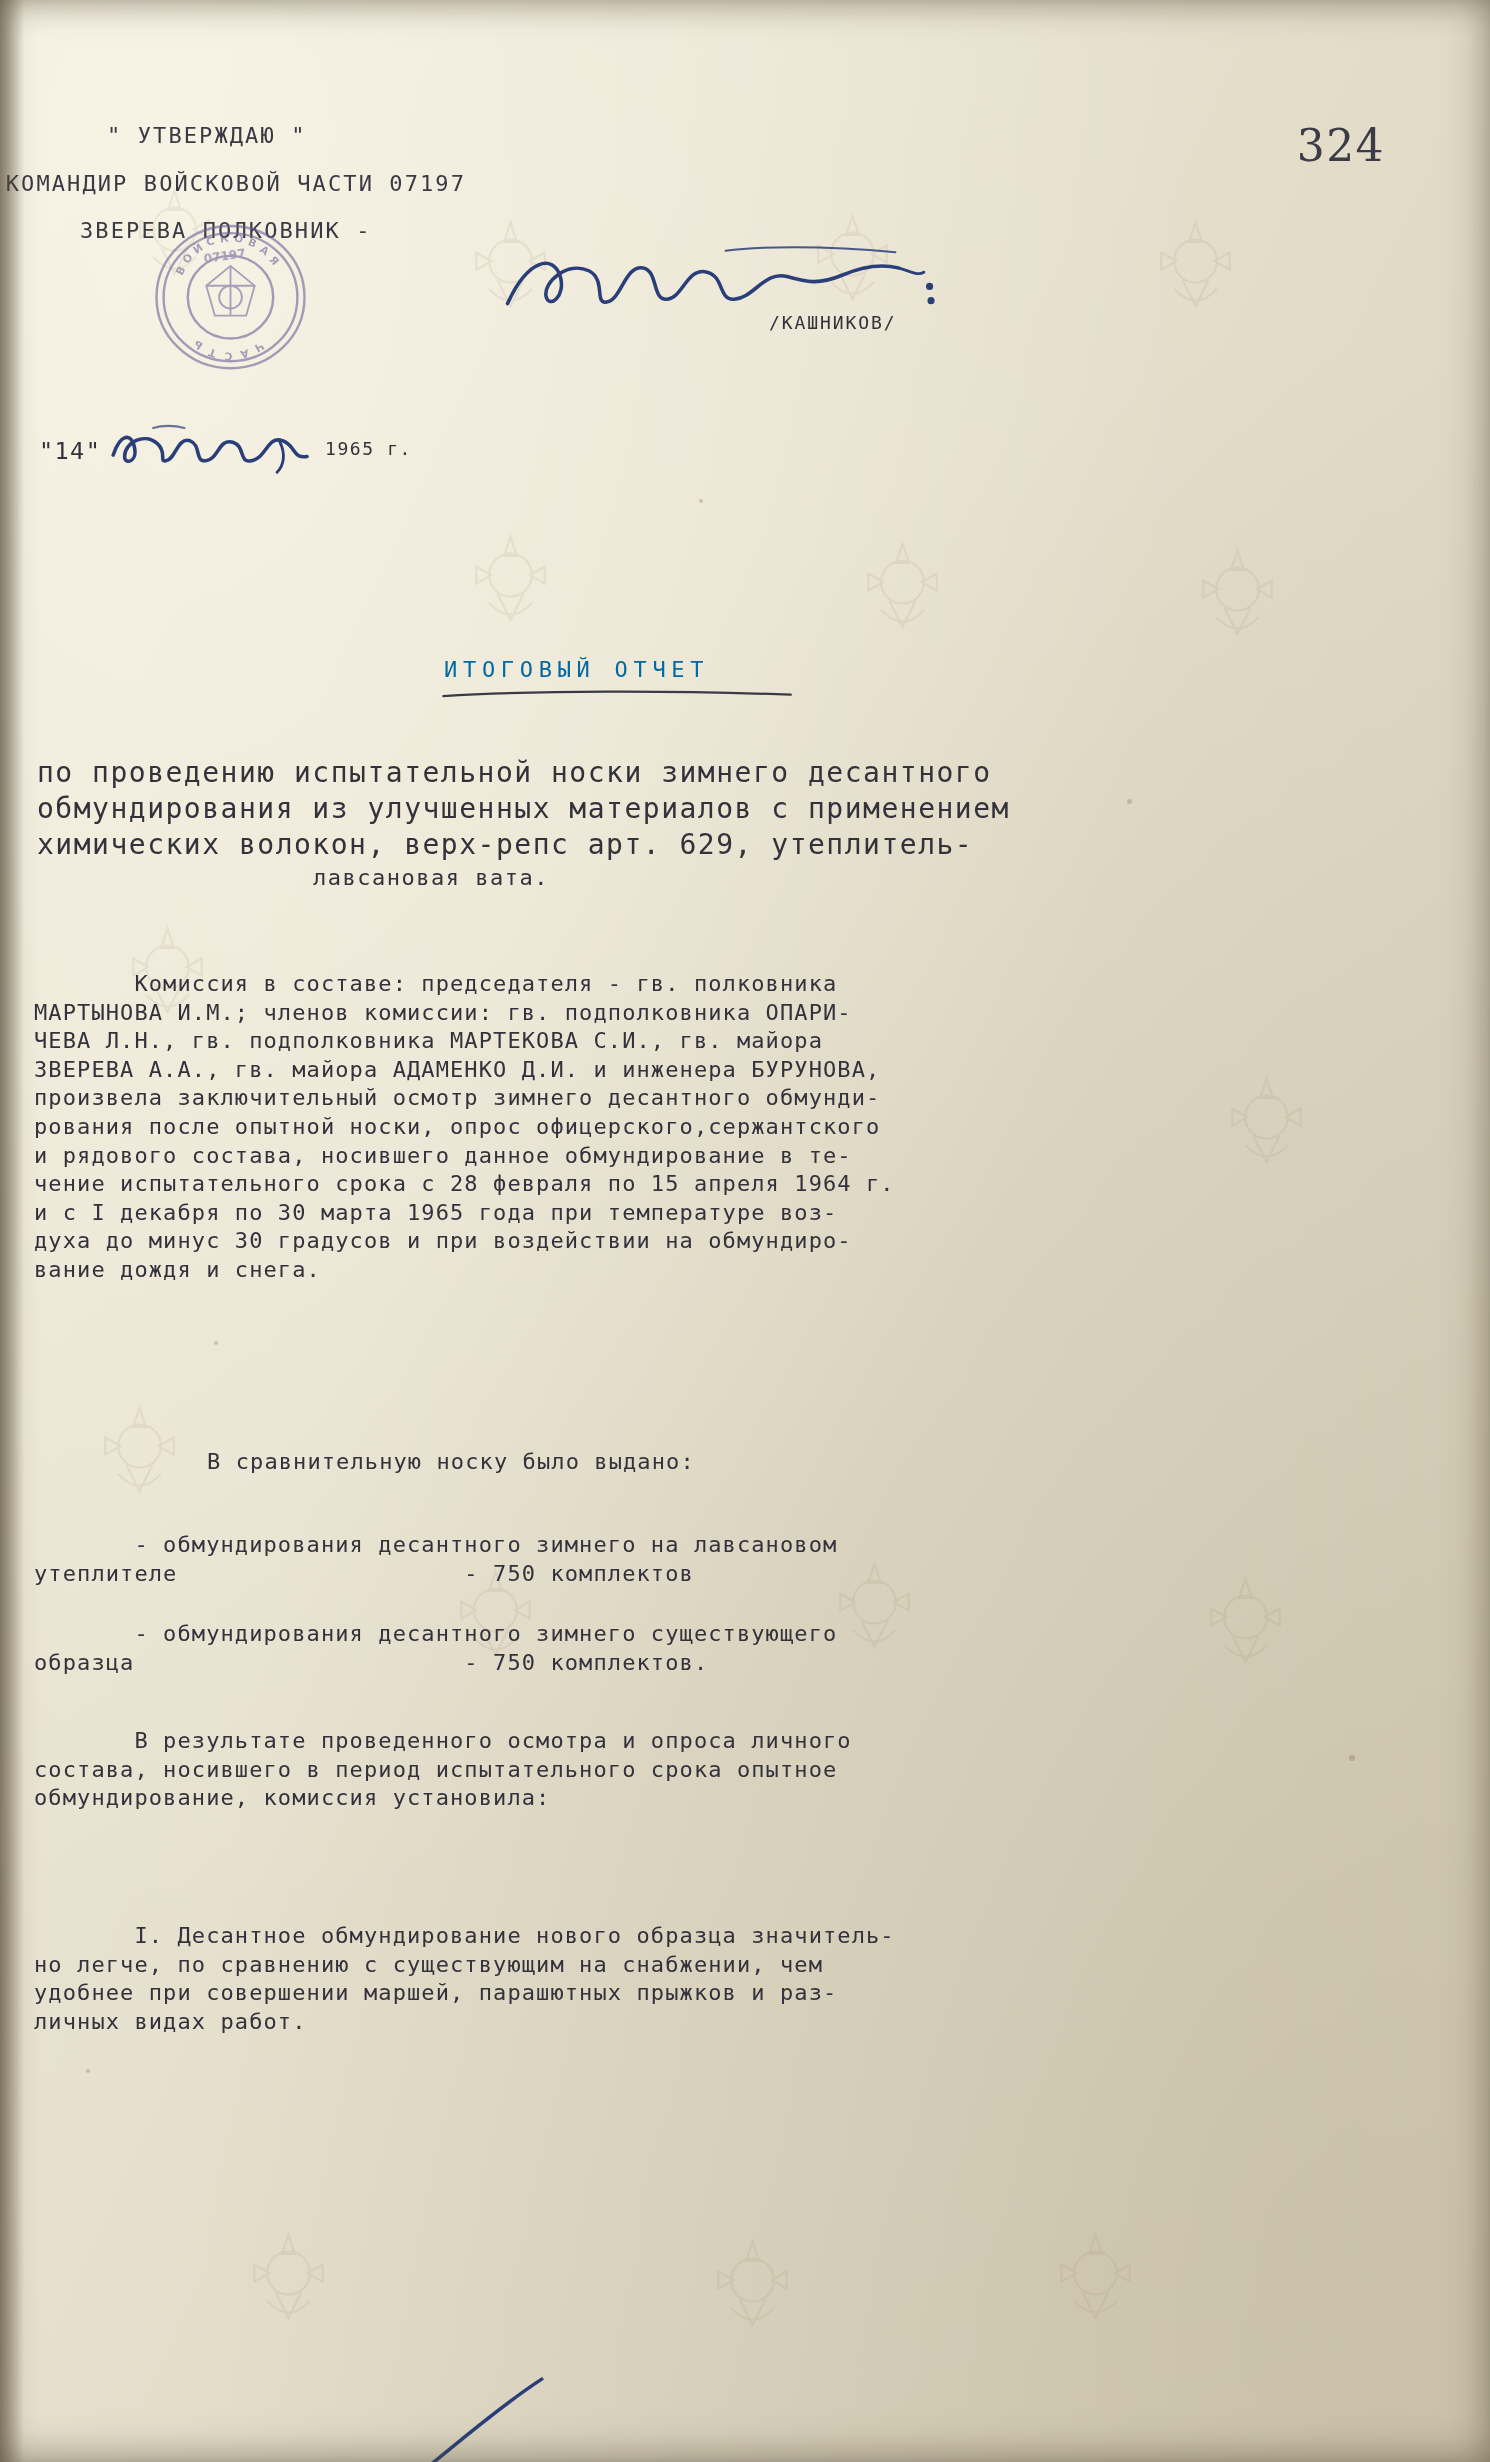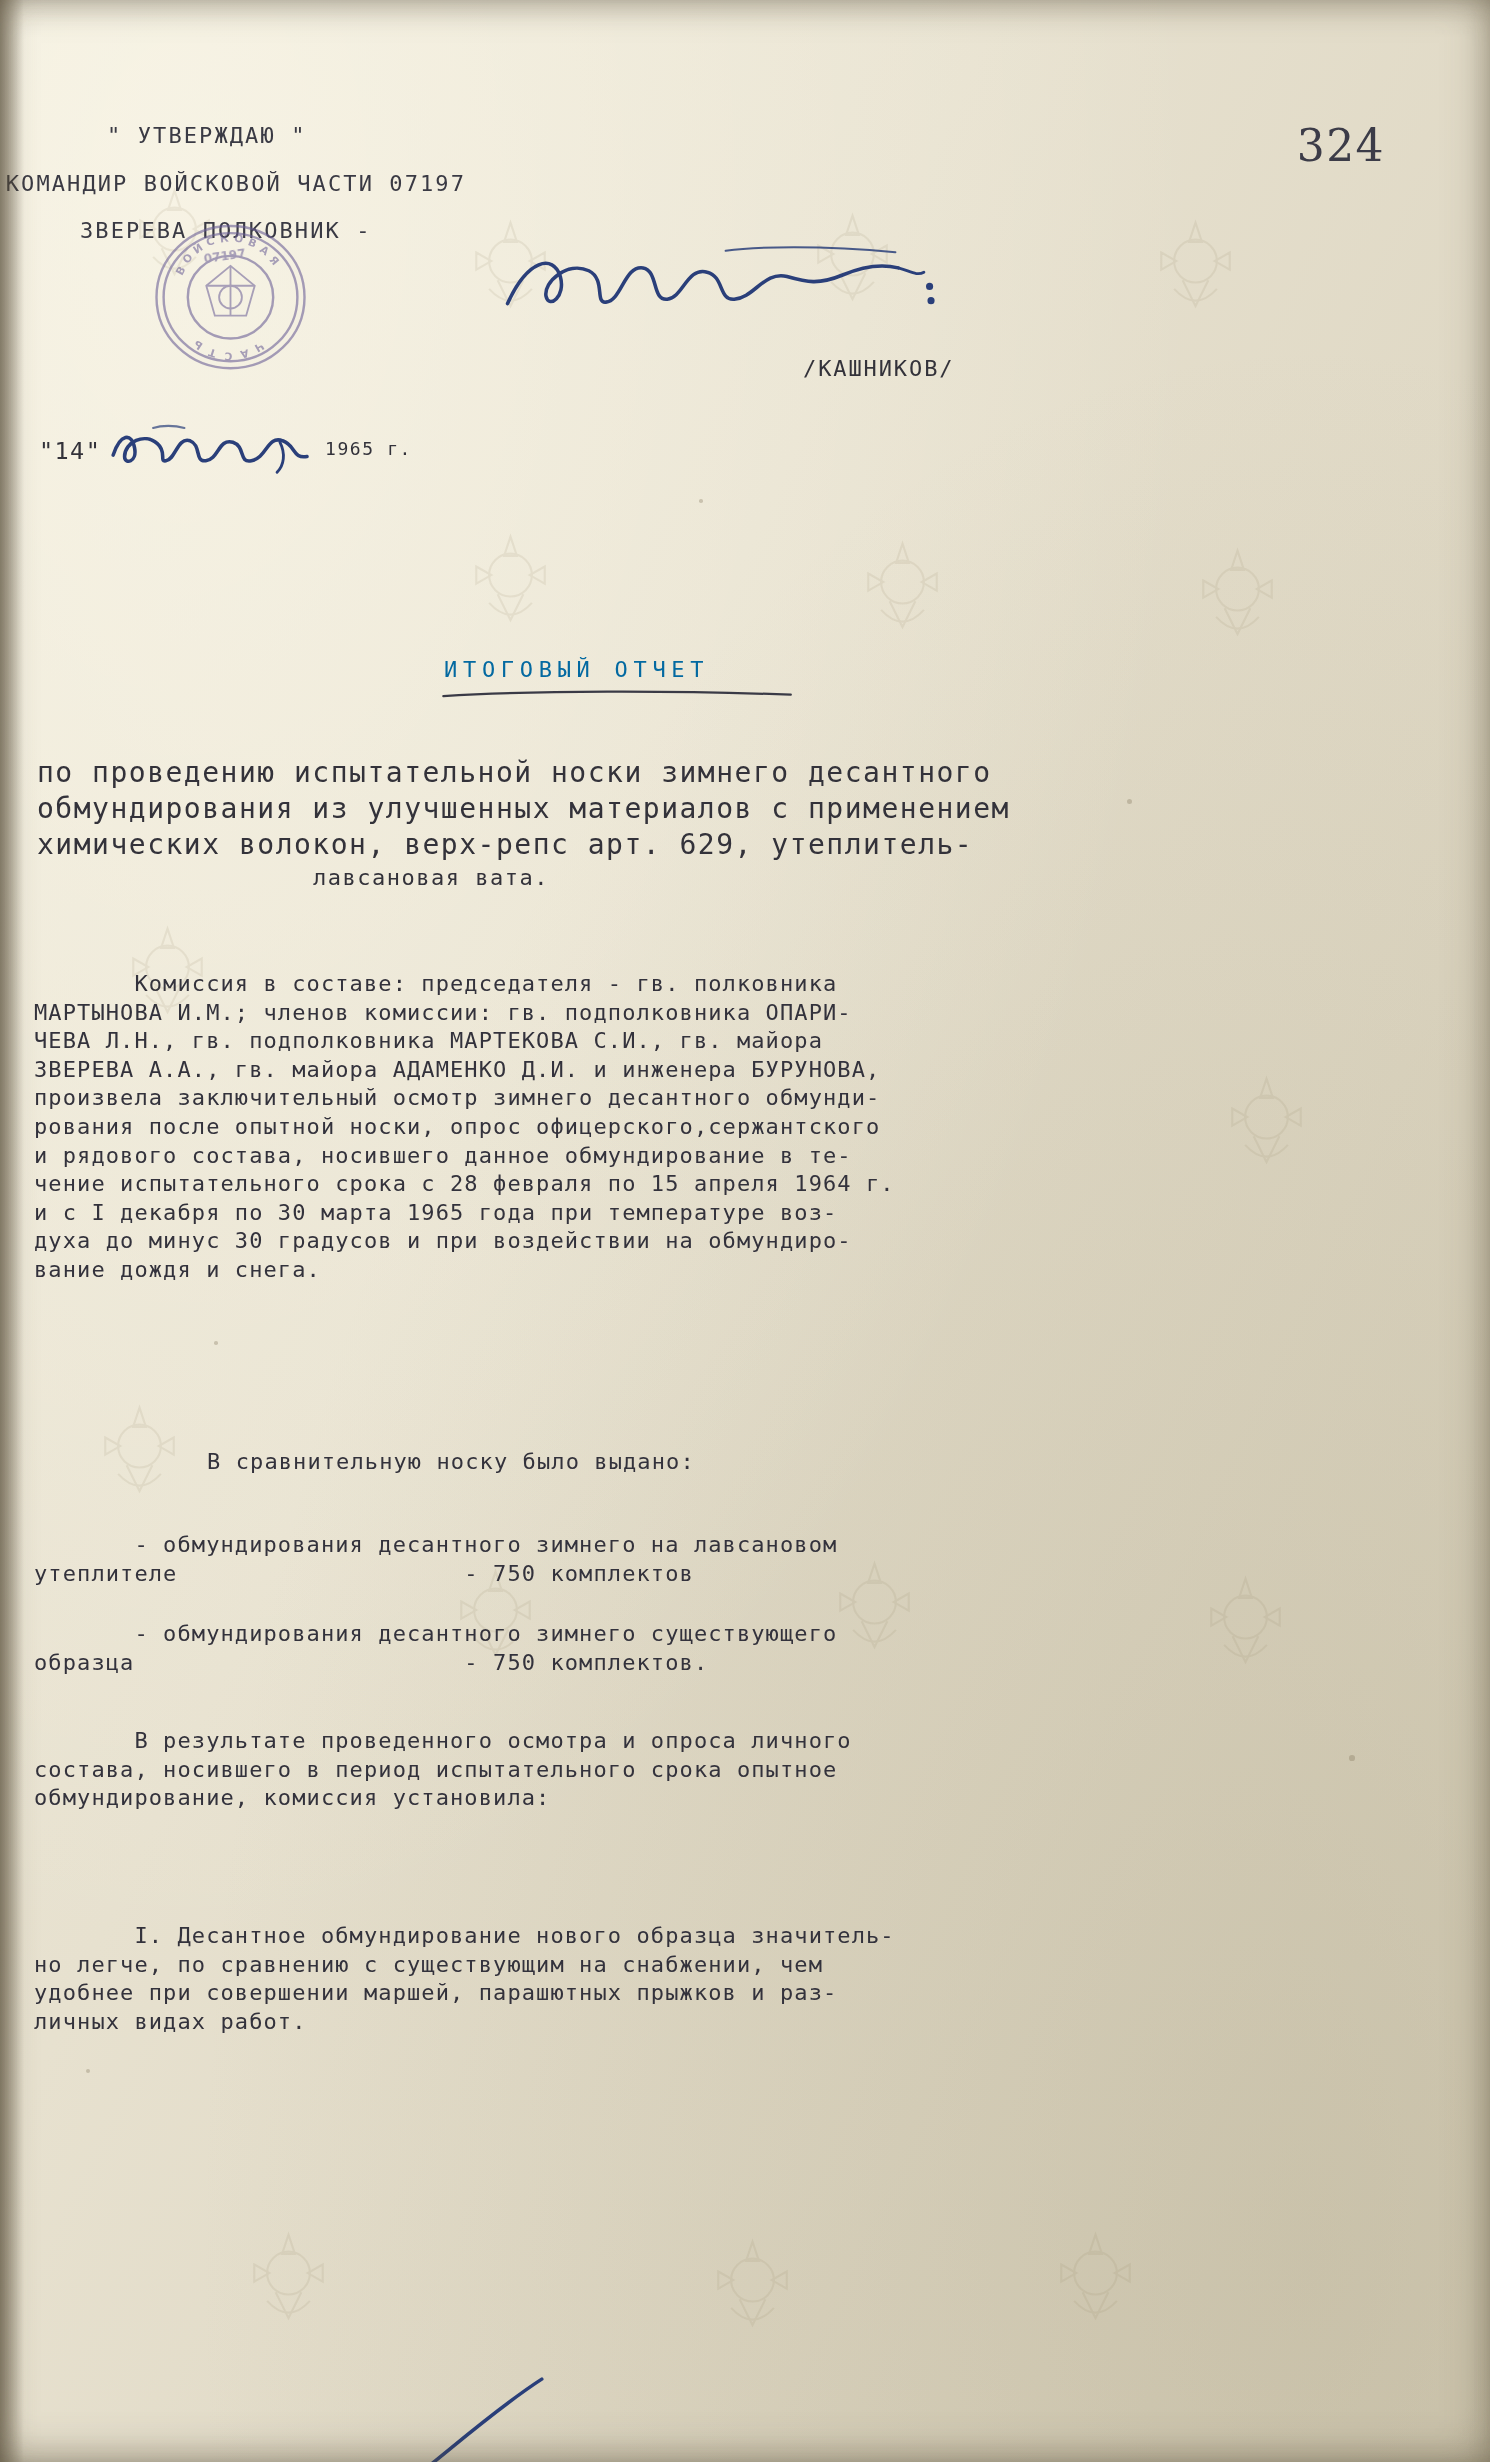--- a/index.html
+++ b/index.html
@@ -89,25 +89,24 @@
     color: #3a3a44;
   }
   .approve-line3 {
     left: 80px;
     top: 220px;
     font-size: 22px;
     letter-spacing: 2.1px;
     color: #3a3a44;
   }
   .signer-name {
-    left: 803px;
+    left: 769px;
     top: 314px;
-    font-size: 22px;
+    font-size: 18px;
     letter-spacing: 1.9px;
-    margin-top: 44px;
   }
   .date-line {
     left: 39px;
     top: 440px;
     font-size: 23.5px;
     letter-spacing: 1.4px;
   }
   .date-year {
     left: 325px;
     top: 440px;

